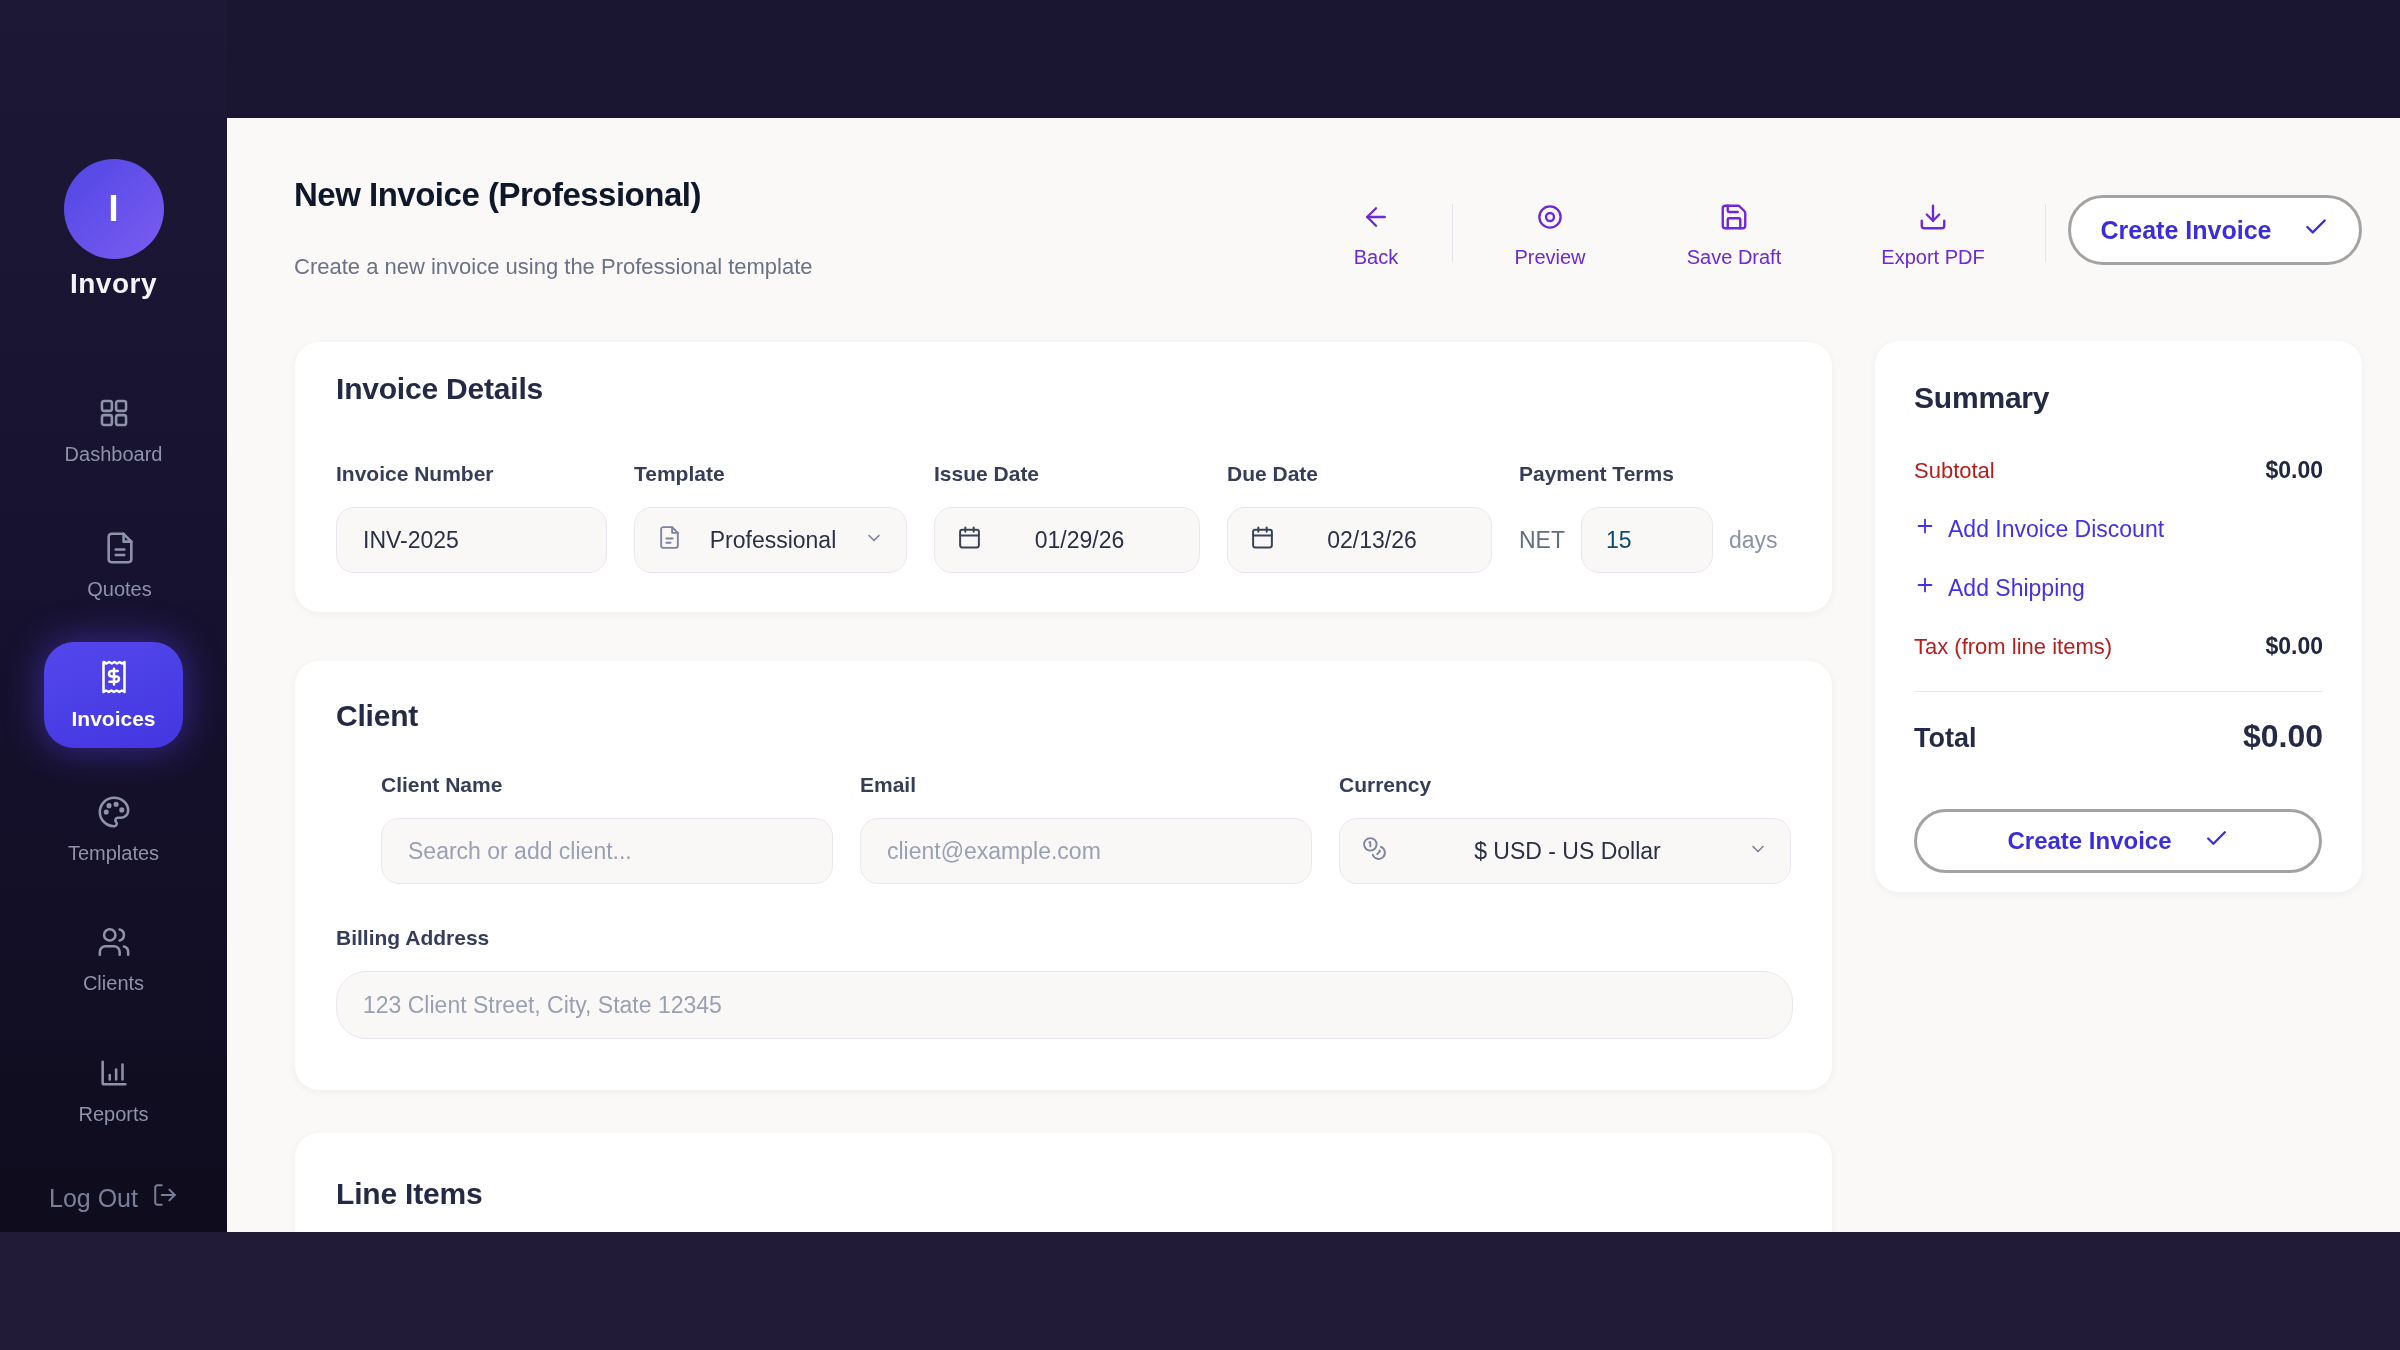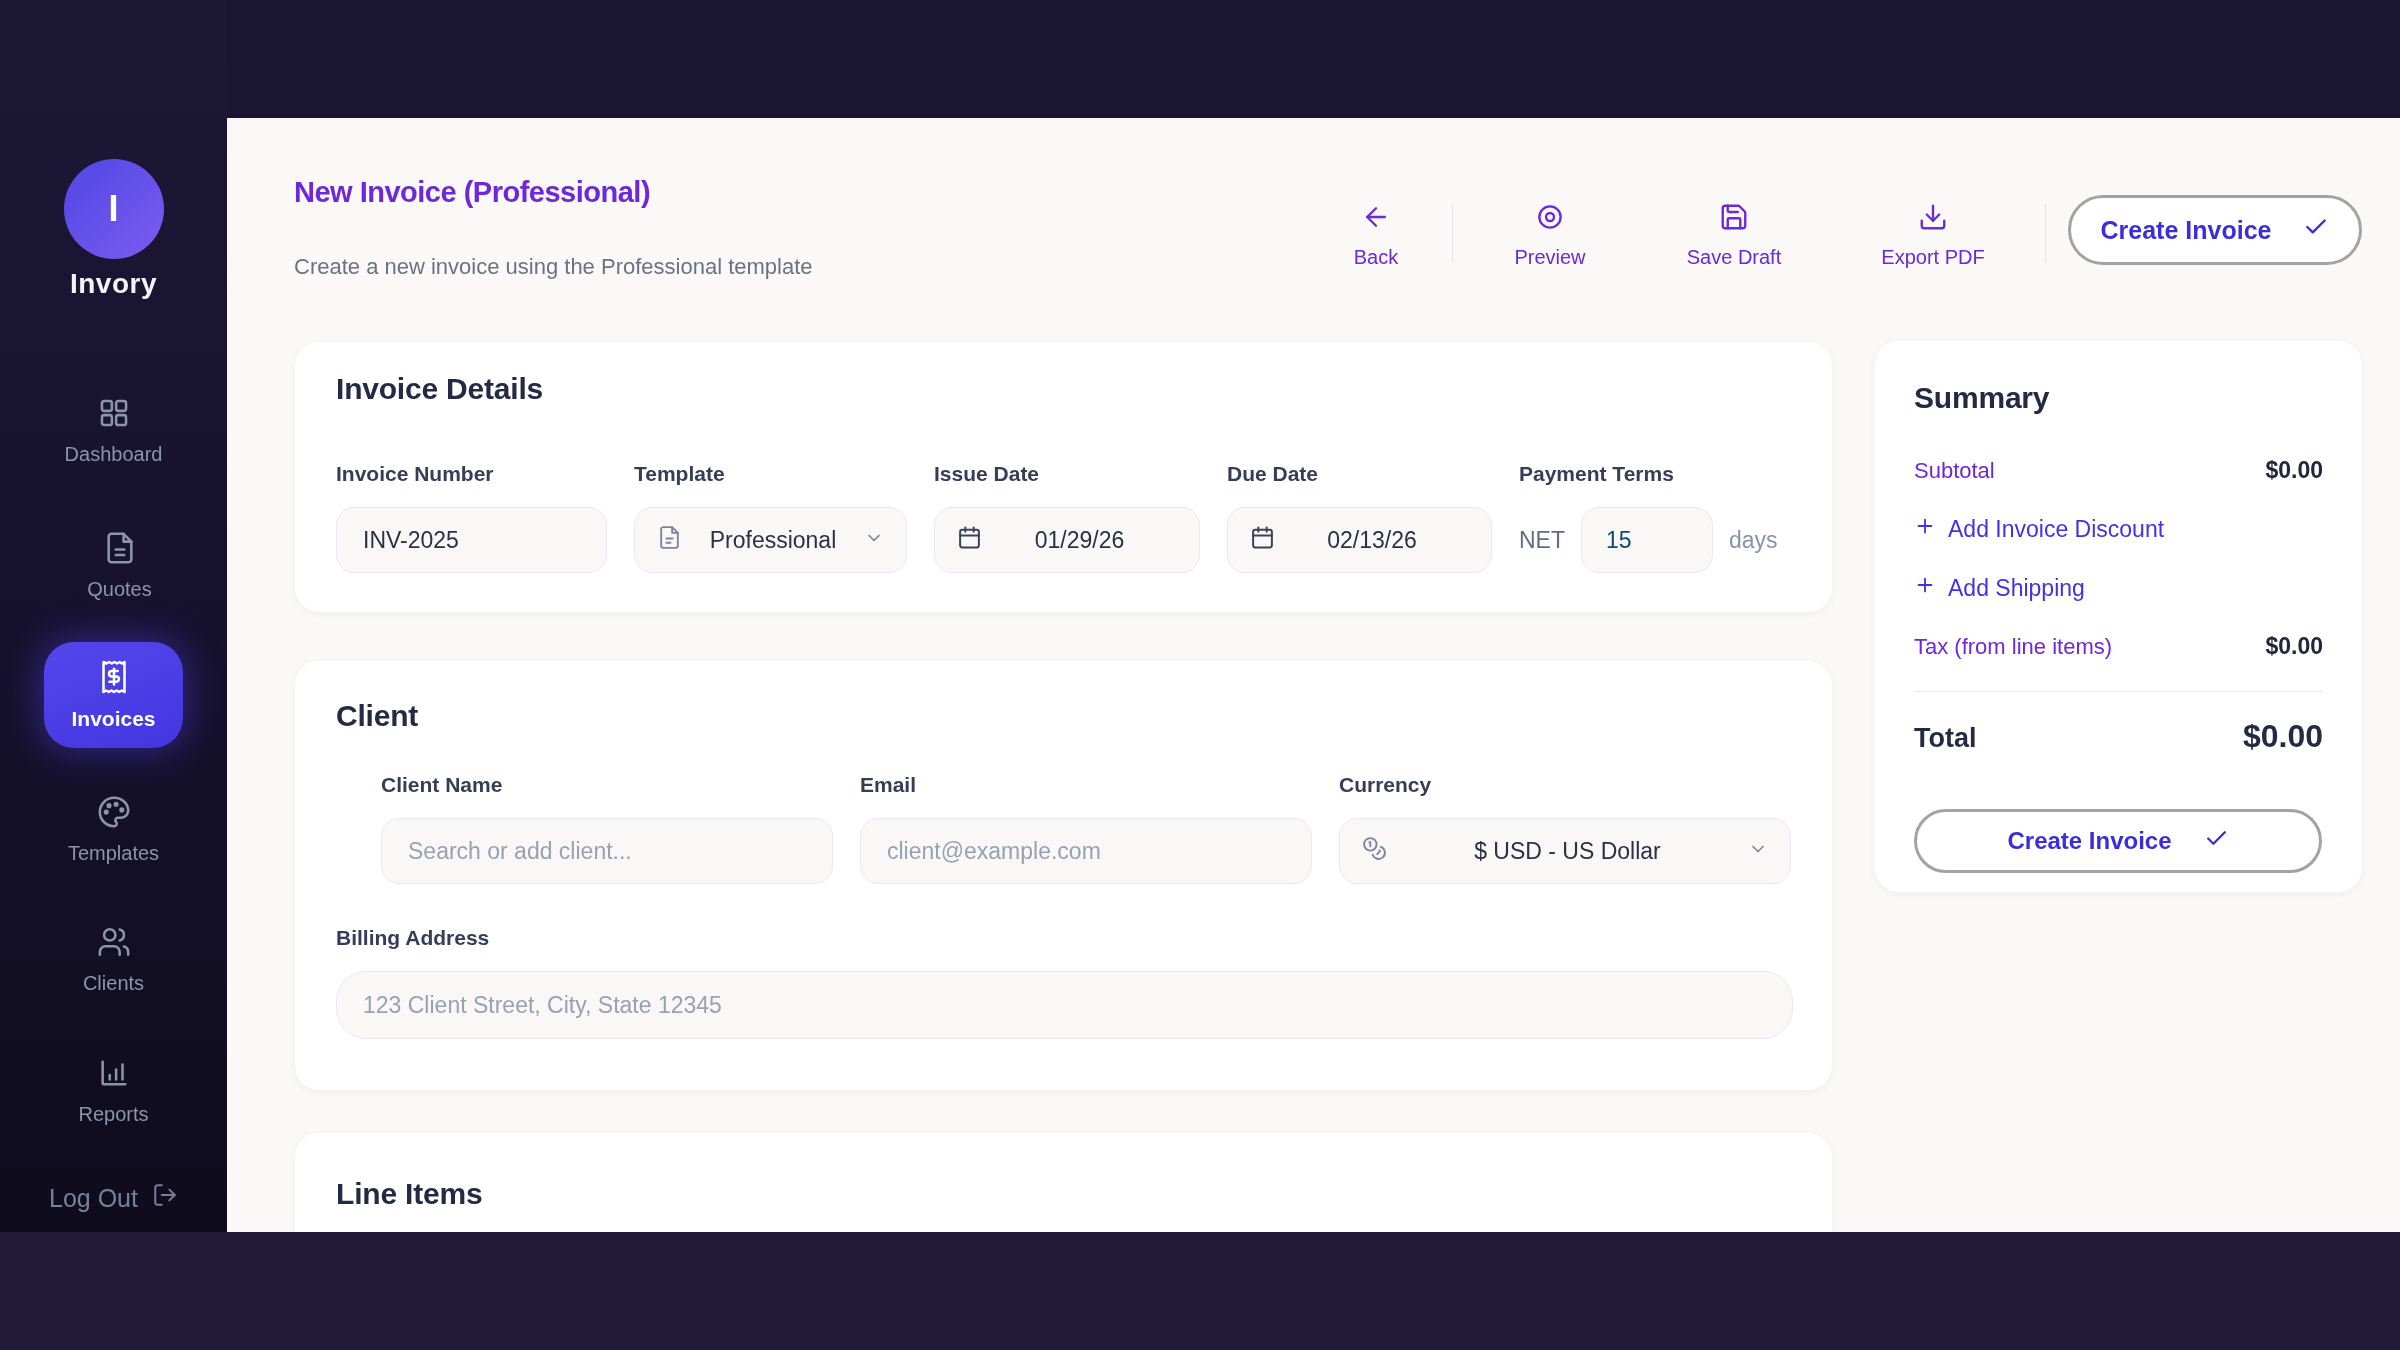--- a/index.html
+++ b/index.html
@@ -28,21 +28,21 @@
                 display:flex; flex-direction:column; align-items:center; justify-content:center; gap:8px;
                 color:#fff; cursor:pointer; }
   .nav-active .nav-label { font-size:21px; font-weight:bold; }
   .logout { position:absolute; top:1182px; left:0; width:227px; display:flex; align-items:center;
             justify-content:center; gap:14px; color:#7a8099; font-size:25px; cursor:pointer; }
 
   
   .content { position:absolute; left:227px; top:118px; width:2173px; height:1114px;
              background:#faf9f7; overflow:hidden; }
 
-  .page-title { position:absolute; left:67px; top:58px; color:#6d28d9; font-size:29px; font-weight:bold; letter-spacing:-.5px; }
+  .page-title { position:absolute; left:67px; top:58px; color:#0f172a; font-size:33px; font-weight:bold; letter-spacing:-.5px; }
   .page-subtitle { position:absolute; left:67px; top:136px; color:#6b7186; font-size:22px; }
 
   .hdr-action { position:absolute; top:84px; display:flex; flex-direction:column; align-items:center; gap:10px;
                 color:#6d28d9; cursor:pointer; }
   .hdr-action .hdr-label { font-size:20px; }
   .hdr-divider { position:absolute; top:86px; width:1px; height:58px; background:#e3e2ea; }
 
   .btn-create { position:absolute; display:flex; align-items:center; justify-content:center; gap:32px;
                 background:#fff; border:3px solid #a3a3a3; border-radius:36px;
                 color:#3b2ddb; font-weight:bold; cursor:pointer; }
@@ -76,21 +76,21 @@
                  font-family:inherit; font-size:23px; color:#0c4a6e; padding:0 24px; outline:none; }
 
   .client-fields { margin-top:40px;margin-left:45px; }
   .w-client { width:467px; } .w-email { width:467px; } .w-currency { width:467px; }
   .billing-label { display:block; color:#363d59; font-size:21px; font-weight:bold; margin-top:42px; margin-bottom:21px; }
   .billing-input { height:68px; width:1457px;border-radius:30px; }
 
   
   .sum-row { display:flex; justify-content:space-between; align-items:baseline; }
   .sum-row-subtotal { margin-top:42px; }
-  .sum-label { color:#6d28d9; font-size:22px; }
+  .sum-label { color:#b91c1c; font-size:22px; }
   .sum-value { color:#20263c; font-size:23px; font-weight:bold; }
   .sum-link { display:flex; align-items:center; gap:12px; color:#4330e8; font-size:23px; margin-top:31px; cursor:pointer; }
   .sum-row-tax { margin-top:31px; }
   .sum-divider { height:1px; background:#e9e8f0; margin-top:31px; }
   .sum-row-total { margin-top:26px; }
   .total-label { color:#242a45; font-size:27px; font-weight:bold; }
   .total-value { color:#242a45; font-size:32px; font-weight:bold; }
   .btn-create-summary { position:static; width:408px; height:64px; margin-top:54px; font-size:24px; border-radius:33px; }
 
   .icon { display:block; }

